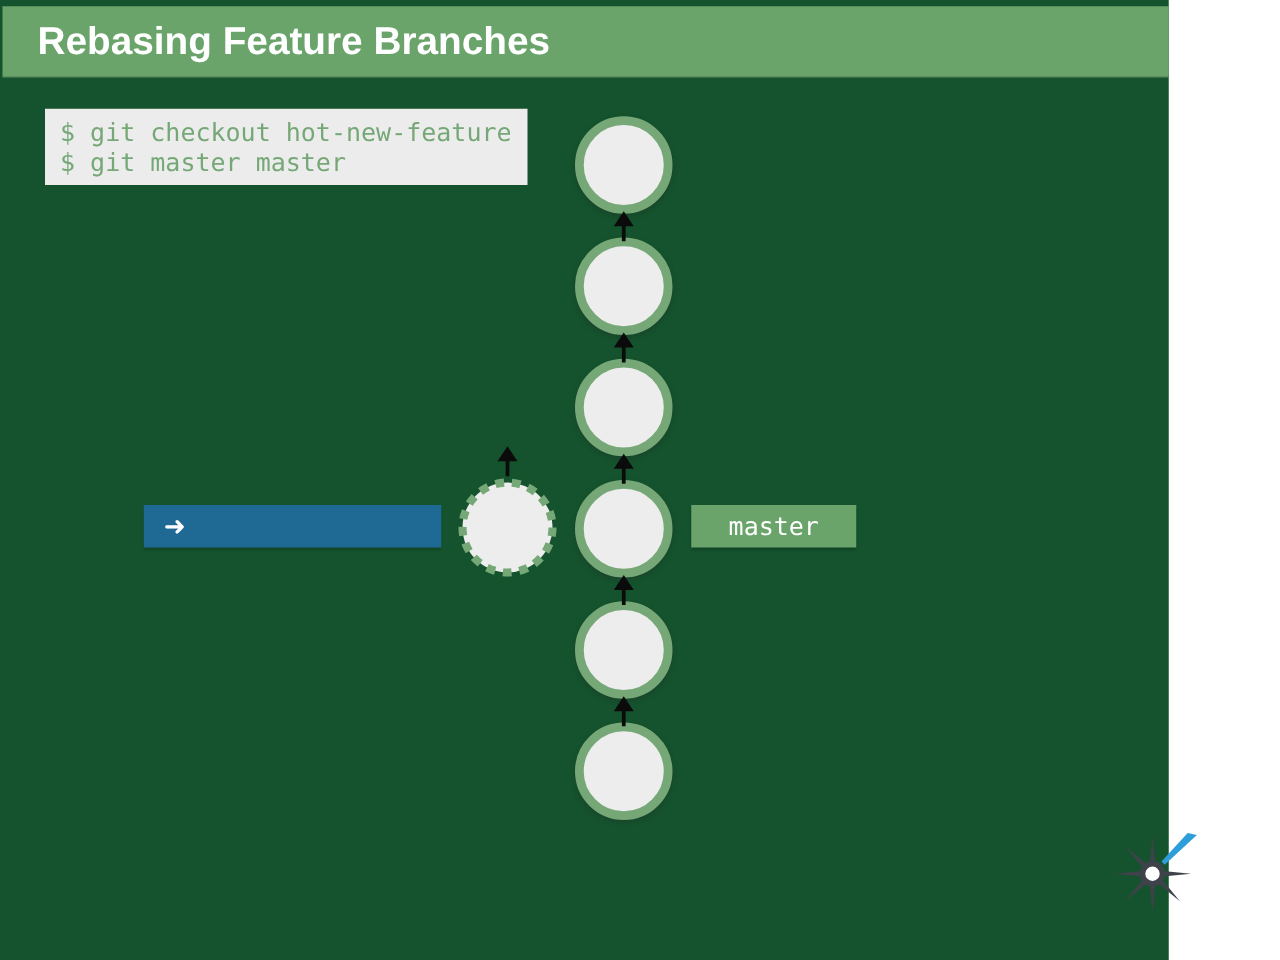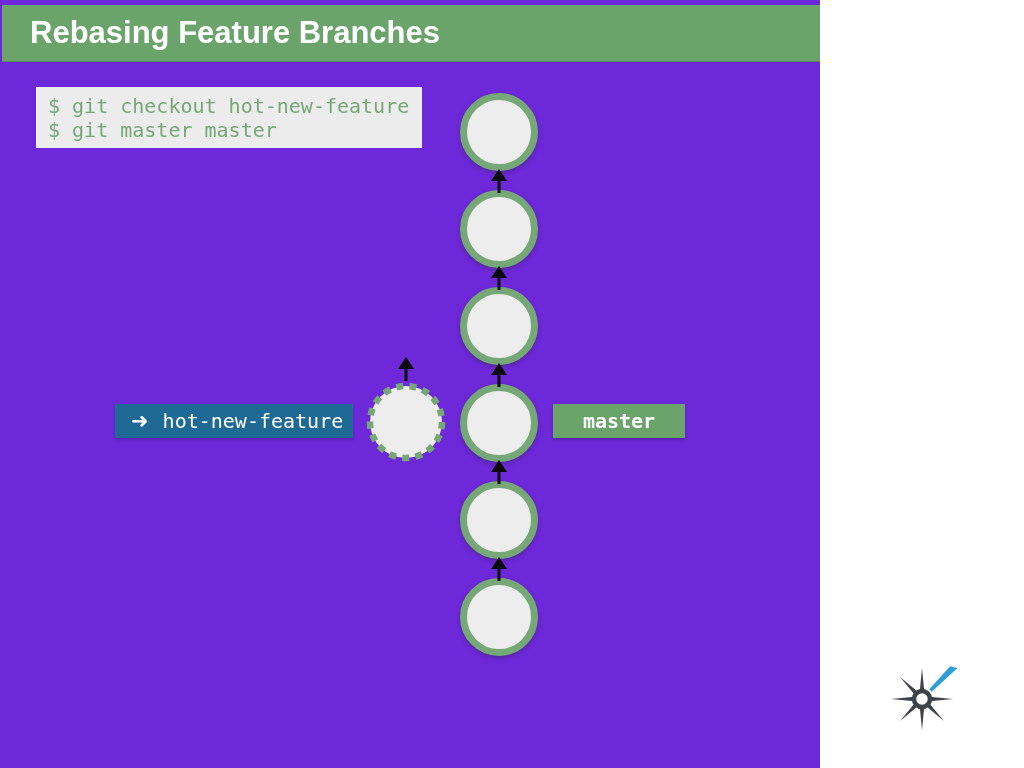--- a/index.html
+++ b/index.html
@@ -12,23 +12,23 @@
     --arrow-color: #0b0b0b;
     --feature-bg: #1e6a94;
     --master-bg: #6aa46b;
     --logo-dark: #3e434a;
     --logo-blue: #2d9ed9;
   }
   * { margin: 0; padding: 0; box-sizing: border-box; }
   html, body { width: 1024px; height: 768px; background: #ffffff; overflow: hidden; }
   .slide {
     position: relative;
-    width: 820px;
+    width: 935px;
     height: 768px;
-    background: #6d28d9;
+    background: #14532d;
     font-family: "Liberation Sans", sans-serif;
   }
   
   .titlebar {
     position: absolute;
     left: 2px; top: 5px; right: 0;
     height: 57px;
     background: var(--header-bg);
     border-bottom: 1px solid rgba(0,0,0,0.18);
     display: flex;
@@ -119,21 +119,20 @@
   .branch-label.feature .arrow-glyph {
     font-family: "DejaVu Sans", sans-serif;
     font-size: 21px;
     font-weight: bold;
     margin-right: 14px;
   }
   .branch-label.master {
     left: 553px;
     width: 132px;
     background: var(--master-bg);
-    font-weight: bold;
   }
   
   .logo {
     position: absolute;
     left: 872px; top: 649px;
     width: 100px; height: 100px;
   }
 </style>
 </head>
 <body>
@@ -163,21 +162,20 @@
       <div class="arrow" style="left: 491px; top: 557px;"></div>
     </div>
 
   <svg class="dashed-node" viewBox="0 0 84 84">
     <circle cx="42" cy="42" r="36" fill="var(--node-fill)" stroke="var(--node-border)" stroke-width="6.5" stroke-dasharray="7 6.3"></circle>
   </svg>
   <div class="arrow float-arrow"></div>
 
   <div class="branch-label feature">
     <span class="arrow-glyph">➜</span>
-    <span>hot-new-feature</span>
   </div>
   <div class="branch-label master">
     <span>master</span>
   </div>
 
   <svg class="logo" viewBox="0 0 100 100">
     <g fill="var(--logo-dark)">
       <polygon points="47,50 53,50 50,19"></polygon>
       <polygon points="47,50 53,50 50,19" transform="rotate(90 50 50)"></polygon>
       <polygon points="47,50 53,50 50,19" transform="rotate(135 50 50)"></polygon>

